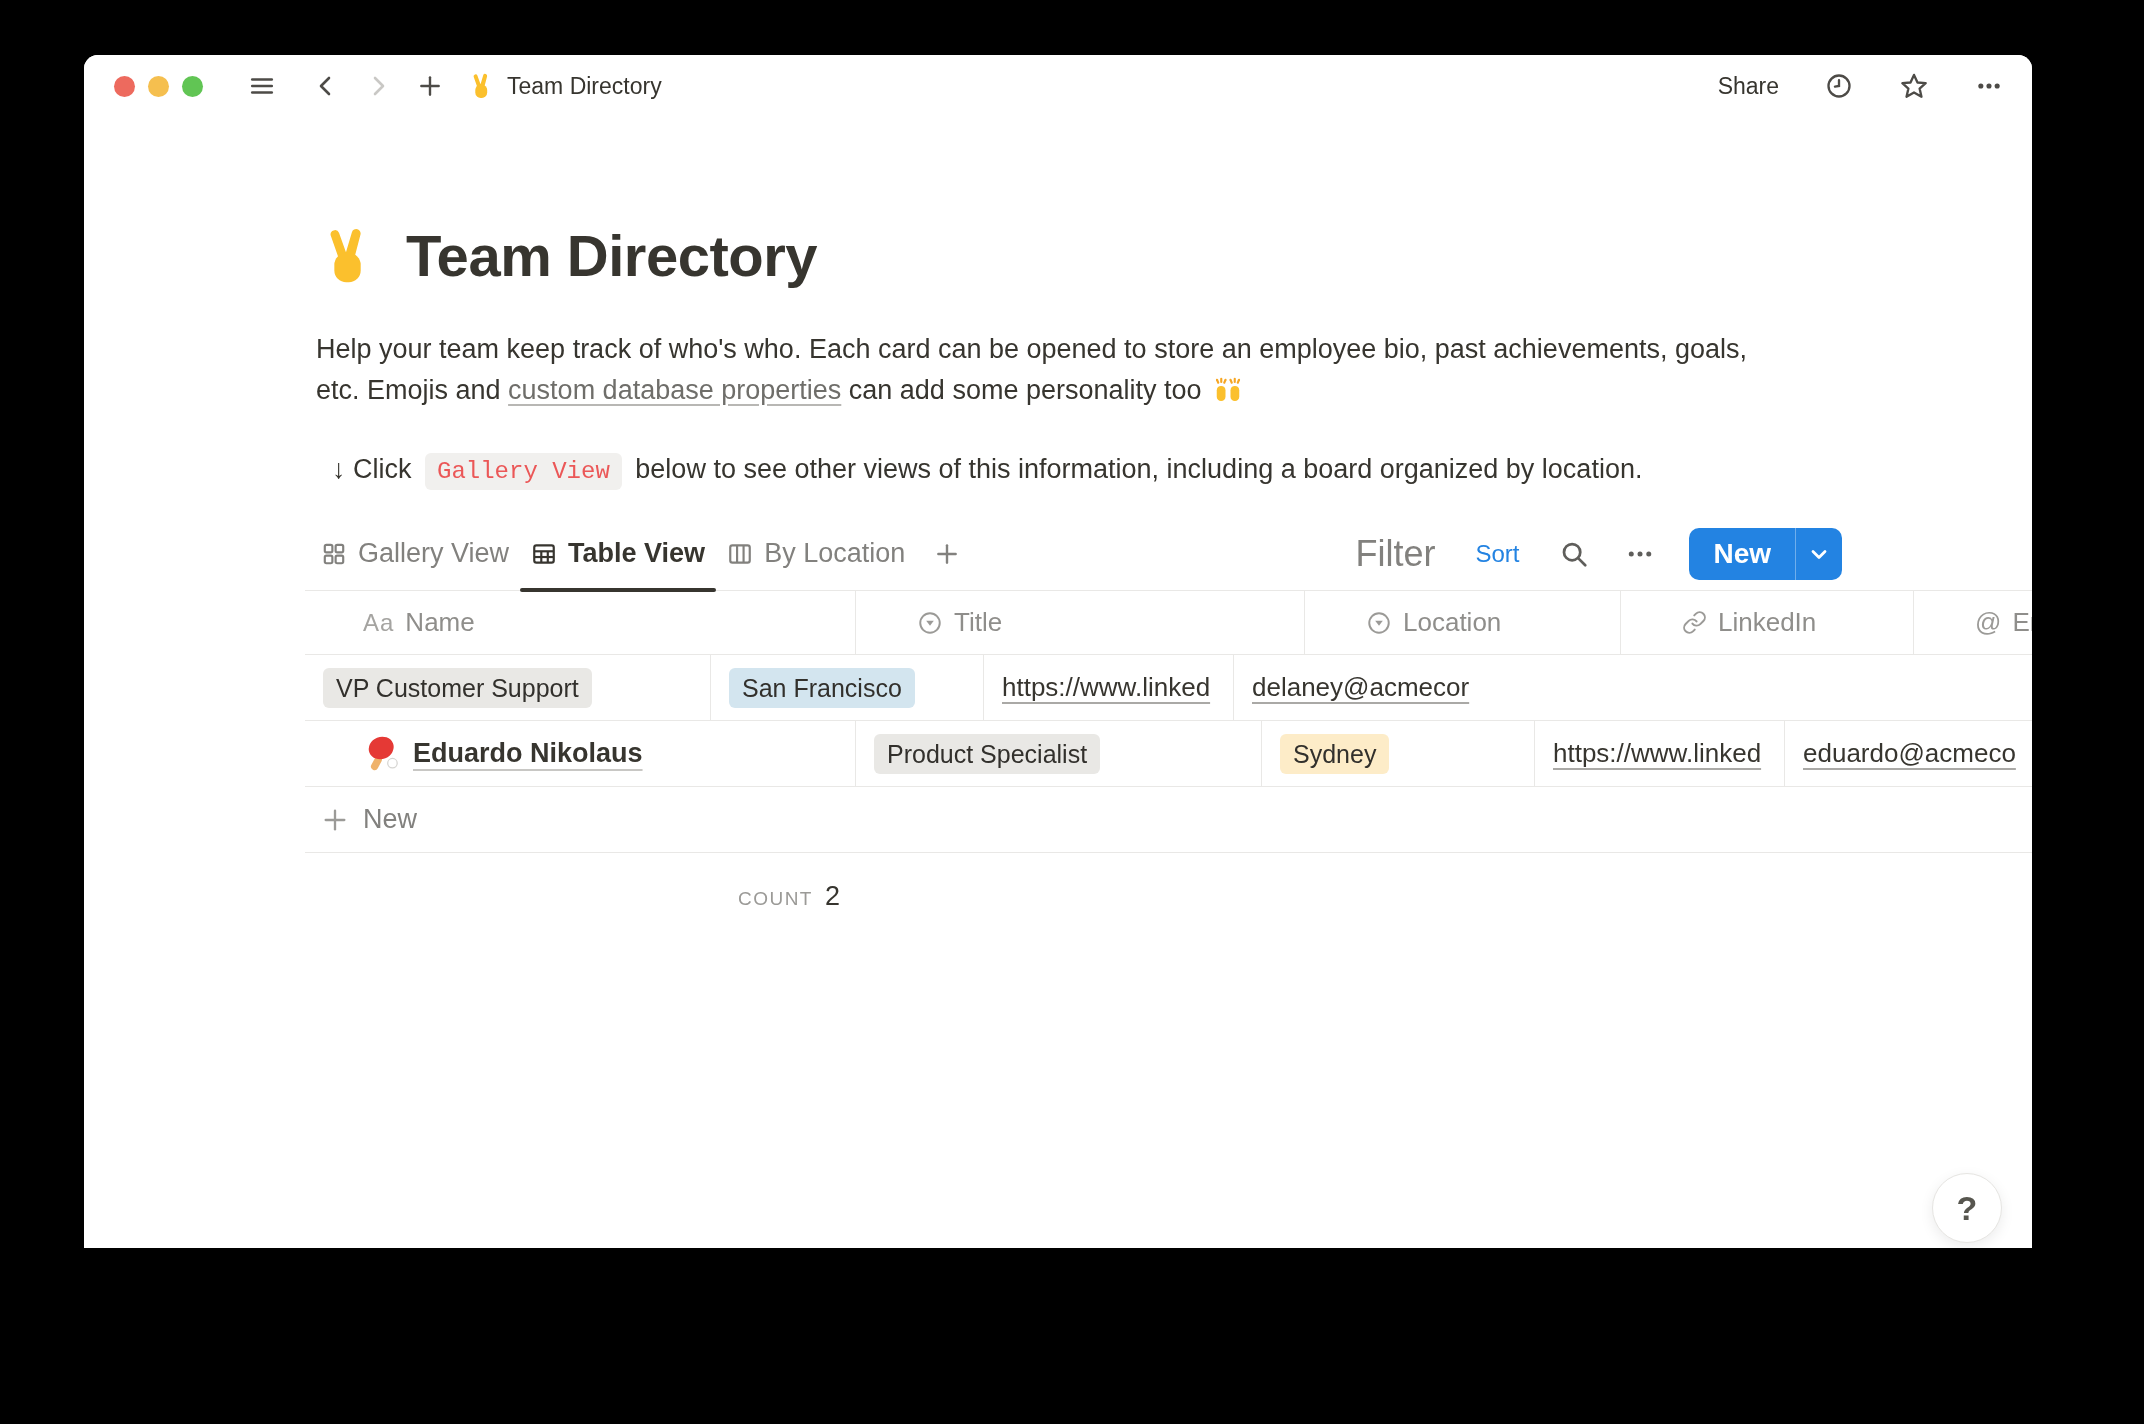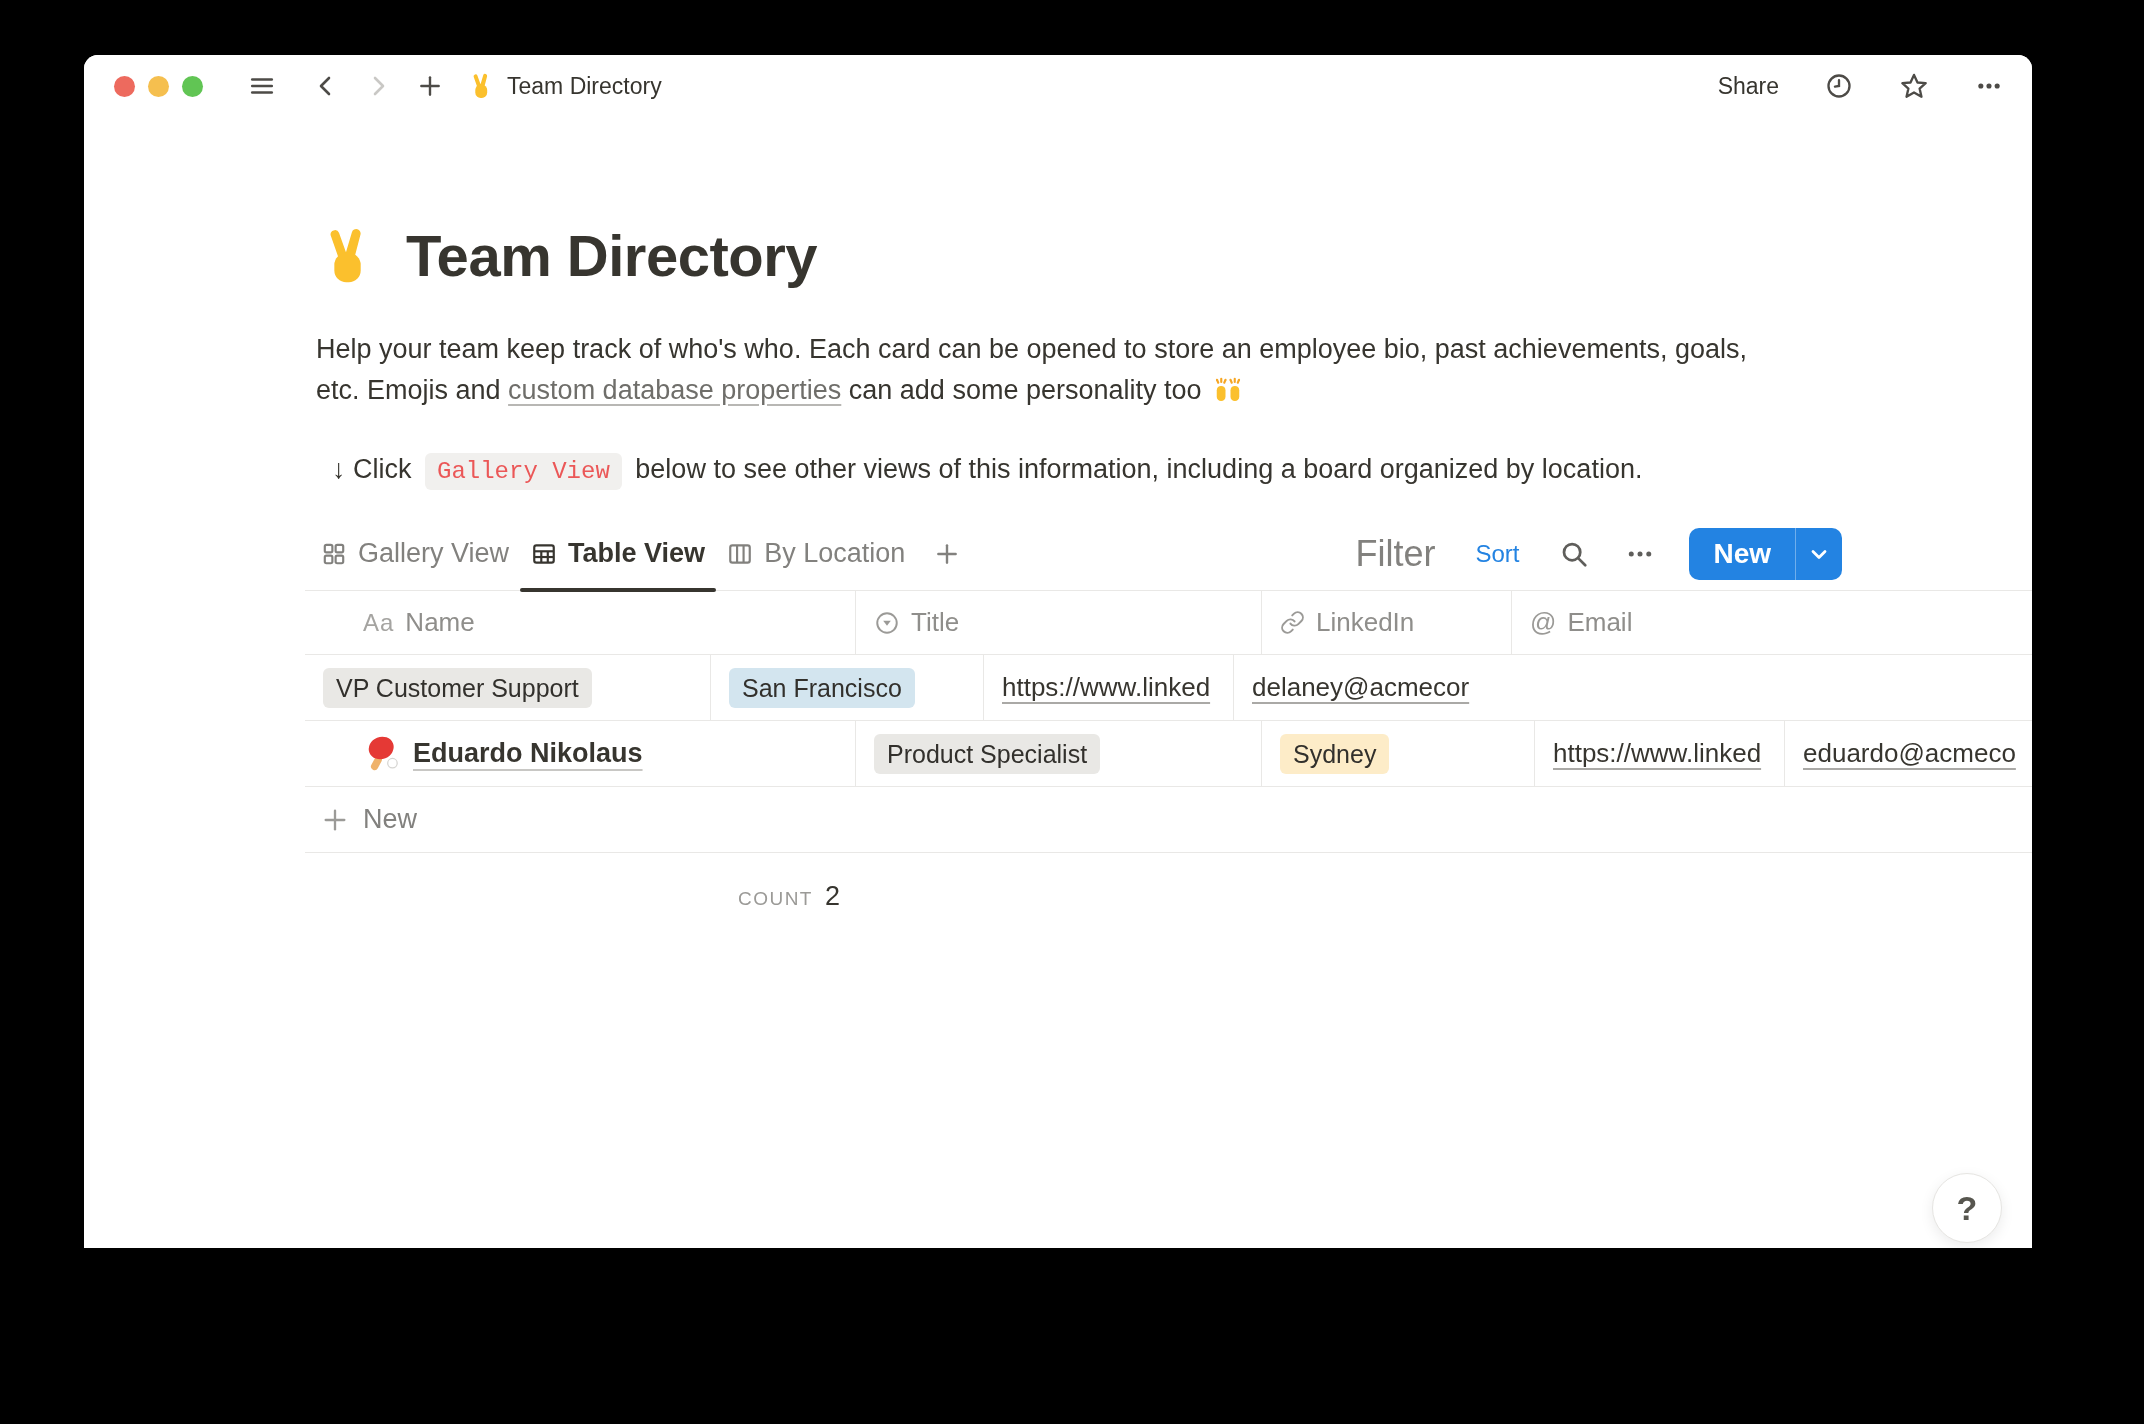--- a/index.html
+++ b/index.html
@@ -53,21 +53,21 @@
   
   .table { position:absolute; left:221px; right:0; top:536px; }
   .trow { display:flex; align-items:stretch; border-bottom:1px solid #e9e8e6; }
   .cell { border-right:1px solid #e9e8e6; display:flex; align-items:center; padding:0 18px; overflow:hidden; white-space:nowrap; }
   .cell:last-child { border-right:none; }
   .c-name { width:551px; flex:none; padding-left:58px; }
   .c-title { width:406px; flex:none; }
   .c-loc { width:273px; flex:none; }
   .c-link { width:250px; flex:none; }
   .c-mail { flex:1; }
-  .thead { height:64px; }
+  .thead { height:64px;gap:43px; }
   .thead .cell { color:#8f8e8b; font-size:26px; gap:11px; }
   .hicon { color:#9b9a97; display:flex; align-items:center; flex:none; }
   .aa-glyph { font-size:24px; color:#a5a4a1; letter-spacing:1px; }
   .at-glyph { font-size:26px; color:#9b9a97; }
   .tdata { height:66px; }
   .row-emoji { width:38px; height:38px; margin-right:12px; flex:none; }
   .pname { font-size:27px; font-weight:600; color:#37352f; text-decoration:underline; text-decoration-color:#c8c7c4; text-decoration-thickness:2px; text-underline-offset:7px; cursor:pointer; }
   .tag { font-size:25px; color:#32302c; border-radius:6px; padding:5px 13px; line-height:30px; }
   .tag-gray { background:#e9e8e5; }
   .tag-blue { background:#d3e5ef; }
@@ -249,20 +249,29 @@
         </div>
         <div class="cell c-title">
           <span class="hicon">
             <svg width="26" height="26" viewBox="0 0 24 24">
                 <circle cx="12" cy="12" r="9" fill="none" stroke="currentColor" stroke-width="1.8"></circle>
                 <path d="M8.5 10 L15.5 10 L12 14.5 Z" fill="currentColor"></path>
               </svg>
           </span>
           <span>Title</span>
         </div>
+        <div class="cell c-loc">
+          <span class="hicon">
+            <svg width="26" height="26" viewBox="0 0 24 24">
+                <circle cx="12" cy="12" r="9" fill="none" stroke="currentColor" stroke-width="1.8"></circle>
+                <path d="M8.5 10 L15.5 10 L12 14.5 Z" fill="currentColor"></path>
+              </svg>
+          </span>
+          <span>Location</span>
+        </div>
         <div class="cell c-link">
           <span class="hicon">
             <svg width="25" height="25" viewBox="0 0 24 24" fill="none" stroke="currentColor" stroke-width="1.9" stroke-linecap="round">
                 <path d="M10 13a5 5 0 0 0 7.54.54l3-3a5 5 0 0 0-7.07-7.07l-1.72 1.71"></path>
                 <path d="M14 11a5 5 0 0 0-7.54-.54l-3 3a5 5 0 0 0 7.07 7.07l1.71-1.71"></path>
               </svg>
           </span>
           <span>LinkedIn</span>
         </div>
         <div class="cell c-mail">

